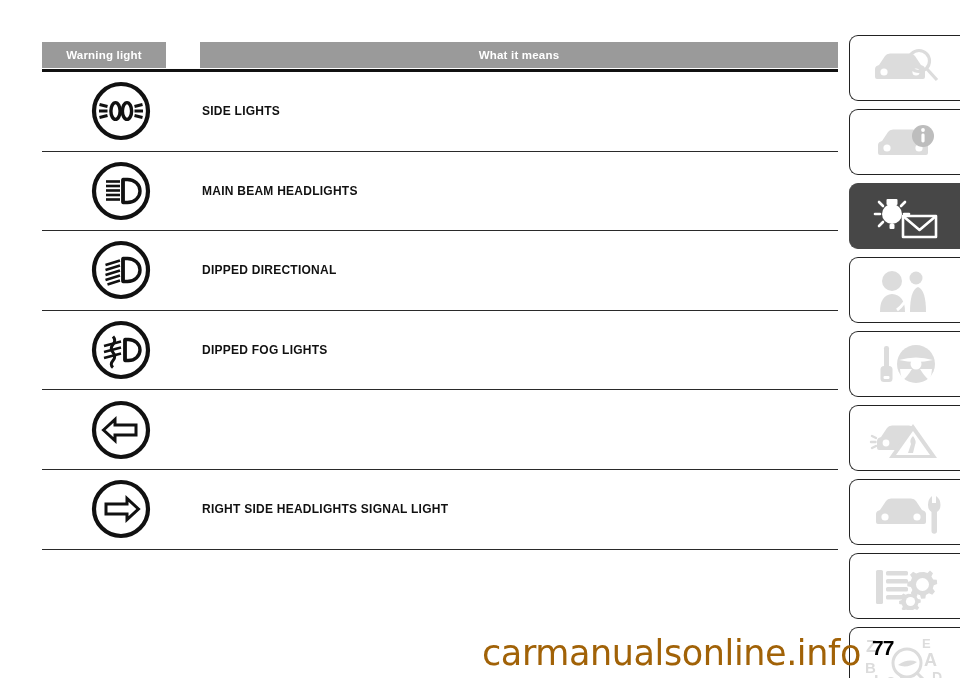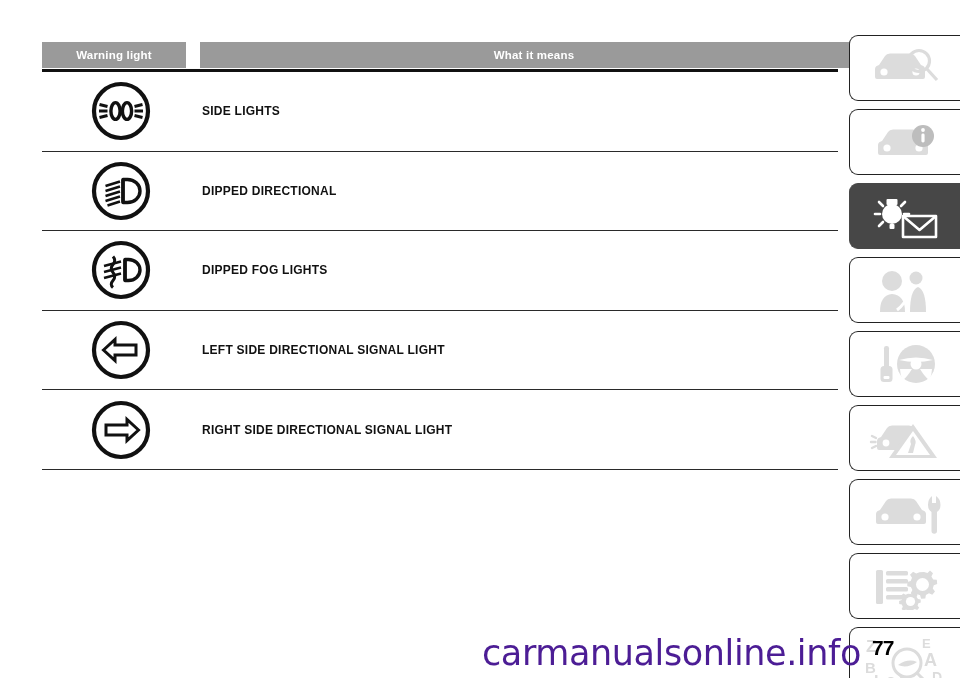--- a/index.html
+++ b/index.html
@@ -37,22 +37,22 @@
     height: 26px;
     background: #9a9a9a;
     color: #ffffff;
     font-size: 11.5px;
     font-weight: bold;
     letter-spacing: 0.2px;
     display: flex;
     align-items: center;
     justify-content: center;
   }
-  .hdr-cell.left  { left: 0px;   width: 144px; text-align: right; }
-  .hdr-cell.right { left: 158px; width: 638px; padding-left: 15px; }
+  .hdr-cell.left  { left: 0px;   width: 124px; text-align: right; }
+  .hdr-cell.right { left: 158px; width: 638px; }
 
   .hdr-underline {
     position: absolute;
     left: 42px;
     top: 69px;
     width: 796px;
     height: 3px;
     background: #111111;
   }
 
@@ -132,21 +132,21 @@
     color: #000000;
     letter-spacing: -1px;
   }
 
   
   #watermark {
     position: absolute;
     left: 482px;
     top: 633px;
     font-size: 35px;
-    color: #4c1d95;
+    color: #a16207;
     letter-spacing: -0.4px;
     white-space: nowrap;
     font-family: "DejaVu Sans", sans-serif;
   }
 </style>
 </head>
 <body>
 
 <div id="page">
 
@@ -172,20 +172,37 @@
           <line x1="9.5" y1="37.5" x2="17.5" y2="35.5" stroke="#111" stroke-width="3"></line>
 
           <line x1="52.5" y1="24.5" x2="44.5" y2="26.5" stroke="#111" stroke-width="3"></line>
           <line x1="53" y1="31" x2="44.5" y2="31" stroke="#111" stroke-width="3"></line>
           <line x1="52.5" y1="37.5" x2="44.5" y2="35.5" stroke="#111" stroke-width="3"></line>
         </svg>
       </div>
       <div class="text-cell">SIDE LIGHTS</div>
     </div>
 
+    <div class="row">
+      <div class="icon-cell">
+        <svg class="sym" width="62" height="62" viewBox="0 0 62 62">
+          <circle cx="31" cy="31" r="27" fill="none" stroke="#111" stroke-width="4.2"></circle>
+
+          <path d="M33 19.5 L37.5 19.5 A12.5 11.5 0 0 1 37.5 42.5 L33 42.5 Z" fill="none" stroke="#111" stroke-width="3.4" stroke-linejoin="round"></path>
+          <line x1="33" y1="19.5" x2="33" y2="42.5" stroke="#111" stroke-width="3.4"></line>
+
+          <line x1="16" y1="21.5" x2="30" y2="21.5" stroke="#111" stroke-width="2.6"></line>
+          <line x1="16" y1="26" x2="30" y2="26" stroke="#111" stroke-width="2.6"></line>
+          <line x1="16" y1="30.5" x2="30" y2="30.5" stroke="#111" stroke-width="2.6"></line>
+          <line x1="16" y1="35" x2="30" y2="35" stroke="#111" stroke-width="2.6"></line>
+          <line x1="16" y1="39.5" x2="30" y2="39.5" stroke="#111" stroke-width="2.6"></line>
+        </svg>
+      </div>
+      <div class="text-cell">MAIN BEAM HEADLIGHTS</div>
+    </div>
 
     <div class="row">
       <div class="icon-cell">
         <svg class="sym" width="62" height="62" viewBox="0 0 62 62">
           <circle cx="31" cy="31" r="27" fill="none" stroke="#111" stroke-width="4.2"></circle>
           <path d="M33 19.5 L37.5 19.5 A12.5 11.5 0 0 1 37.5 42.5 L33 42.5 Z" fill="none" stroke="#111" stroke-width="3.4" stroke-linejoin="round"></path>
           <line x1="33" y1="19.5" x2="33" y2="42.5" stroke="#111" stroke-width="3.4"></line>
 
           <line x1="15.5" y1="26" x2="30" y2="21.5" stroke="#111" stroke-width="2.6"></line>
           <line x1="15.5" y1="31" x2="30" y2="26.5" stroke="#111" stroke-width="2.6"></line>
@@ -215,31 +232,30 @@
     </div>
 
 
     <div class="row">
       <div class="icon-cell">
         <svg class="sym" width="62" height="62" viewBox="0 0 62 62">
           <circle cx="31" cy="31" r="27" fill="none" stroke="#111" stroke-width="4.2"></circle>
           <path d="M13.5 31 L25 20.5 L25 26 L46 26 L46 36 L25 36 L25 41.5 Z" fill="none" stroke="#111" stroke-width="3" stroke-linejoin="miter"></path>
         </svg>
       </div>
-      <div class="text-cell">LEFT SIDE DIRECTIONAL SIGNAL LIGHT</div>
     </div>
 
     <div class="row">
       <div class="icon-cell">
         <svg class="sym" width="62" height="62" viewBox="0 0 62 62">
           <circle cx="31" cy="31" r="27" fill="none" stroke="#111" stroke-width="4.2"></circle>
           <path d="M48.5 31 L37 20.5 L37 26 L16 26 L16 36 L37 36 L37 41.5 Z" fill="none" stroke="#111" stroke-width="3" stroke-linejoin="miter"></path>
         </svg>
       </div>
-      <div class="text-cell">RIGHT SIDE DIRECTIONAL SIGNAL LIGHT</div>
+      <div class="text-cell">RIGHT SIDE HEADLIGHTS SIGNAL LIGHT</div>
     </div>
 
   </div>
 
   <div id="rail">
 
     <div class="tab">
       <div class="glyph">
         <svg width="72" height="44" viewBox="0 0 72 44">
           <g fill="#dcdcdc">

